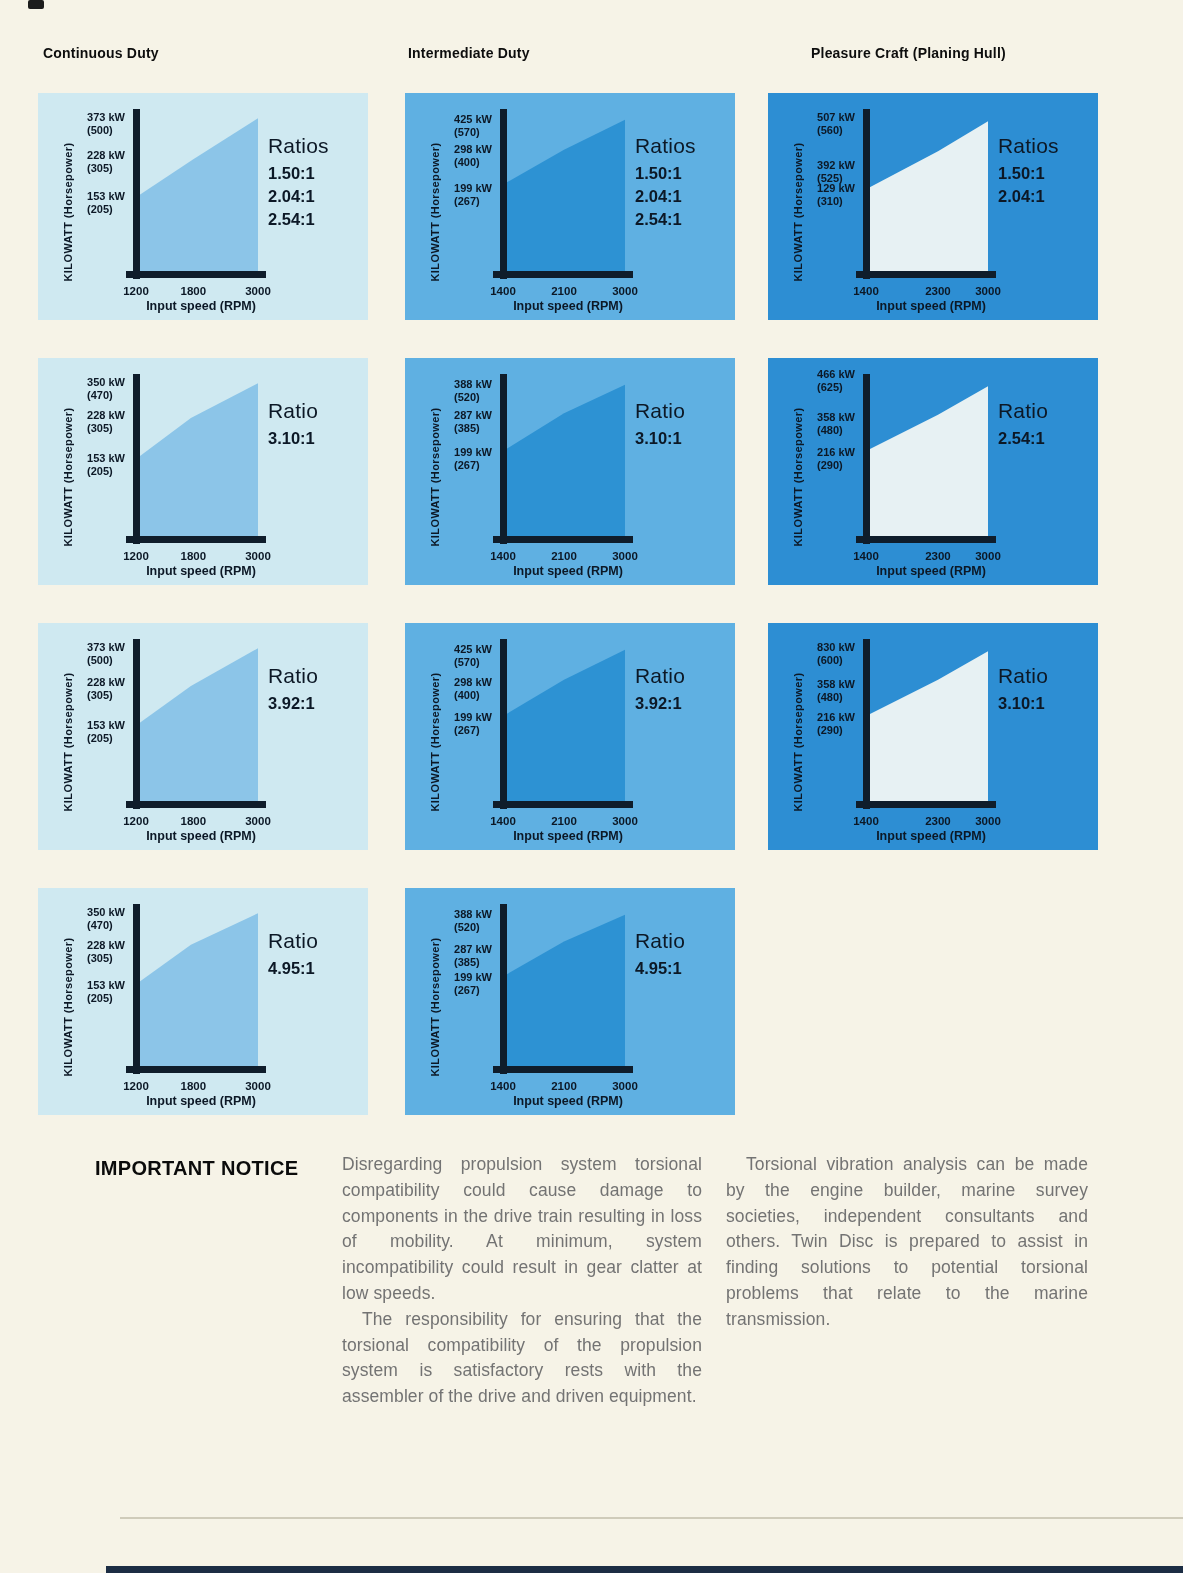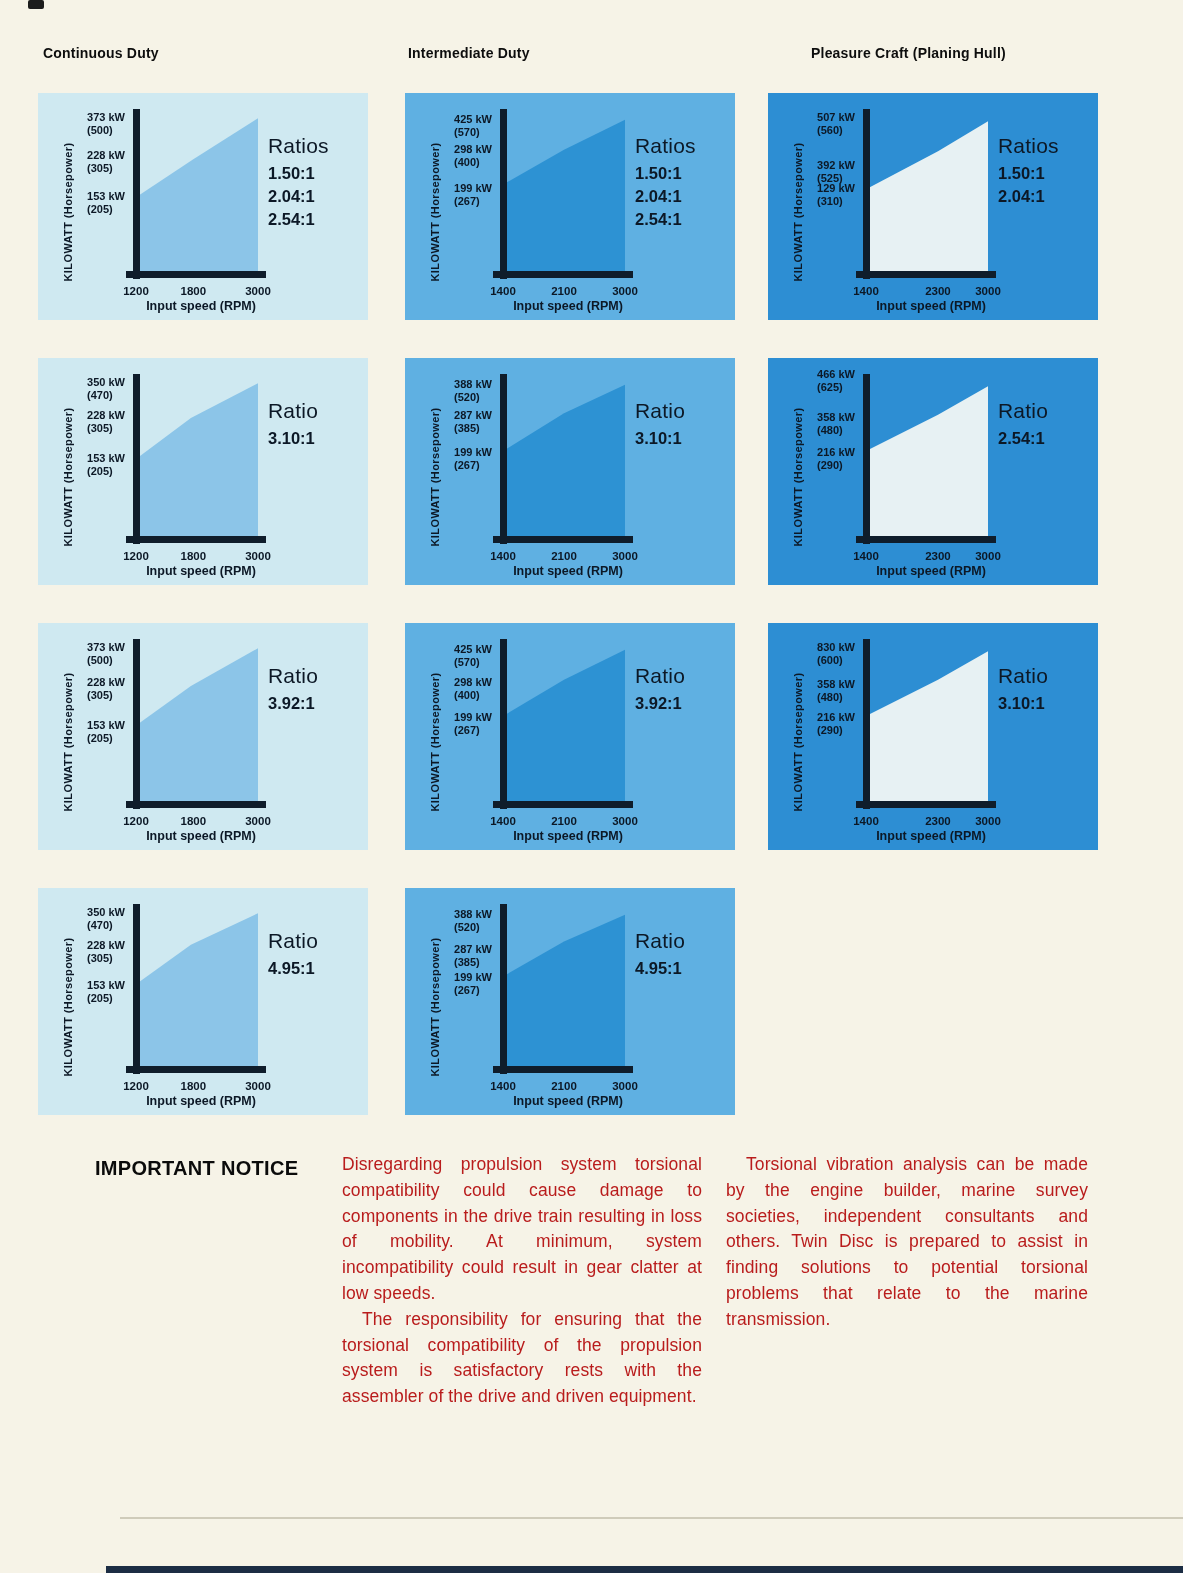--- a/index.html
+++ b/index.html
@@ -50,21 +50,21 @@
   
   .notice-heading{
     position:absolute;left:95px;top:1157px;
     font-size:20px;font-weight:bold;letter-spacing:0.3px;color:#0b0b0b;white-space:nowrap;
   }
   .notice-col{position:absolute;top:1152px;width:360px;}
   .notice-col.left{left:342px;}
   .notice-col.right{left:726px;width:362px;}
   .notice-col p{
     margin:0;font-size:17.5px;line-height:25.8px;text-align:justify;
-    color:#b91c1c;letter-spacing:0.1px;
+    color:#737373;letter-spacing:0.1px;
   }
   .notice-col p.indent{text-indent:20px;}
 
   .footer-line{
     position:absolute;top:1496px;right:63px;
     font-size:17.5px;color:#0f0f0f;letter-spacing:0.1px;white-space:nowrap;
   }
 
   
   .scan-bottom{position:absolute;left:106px;right:0;bottom:0;height:7px;background:#1c2d44;}

